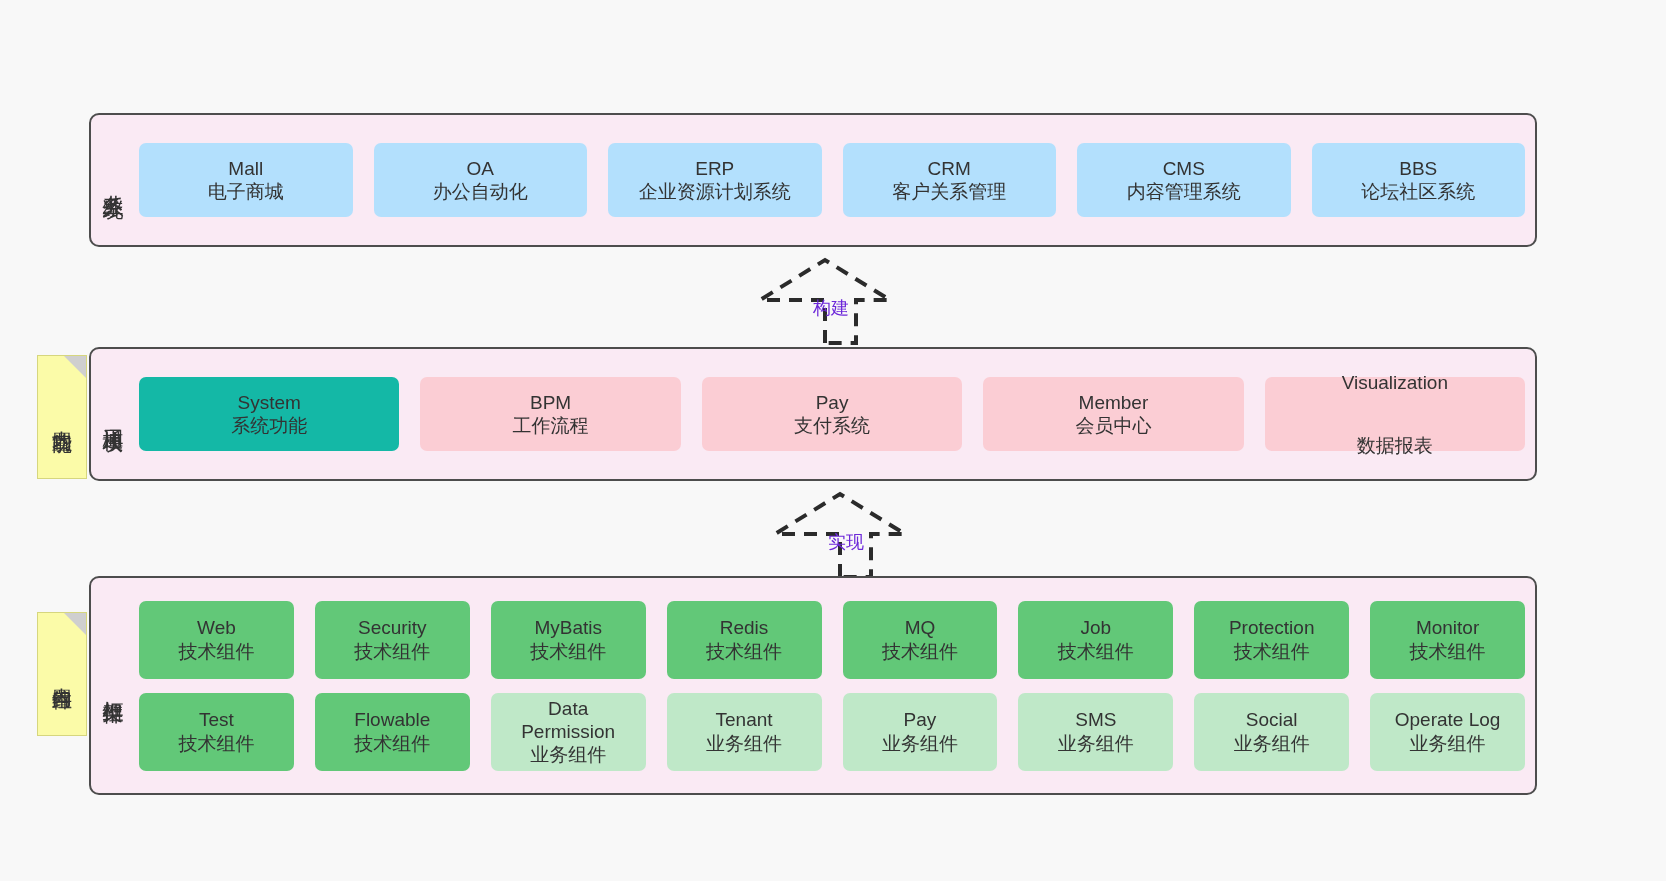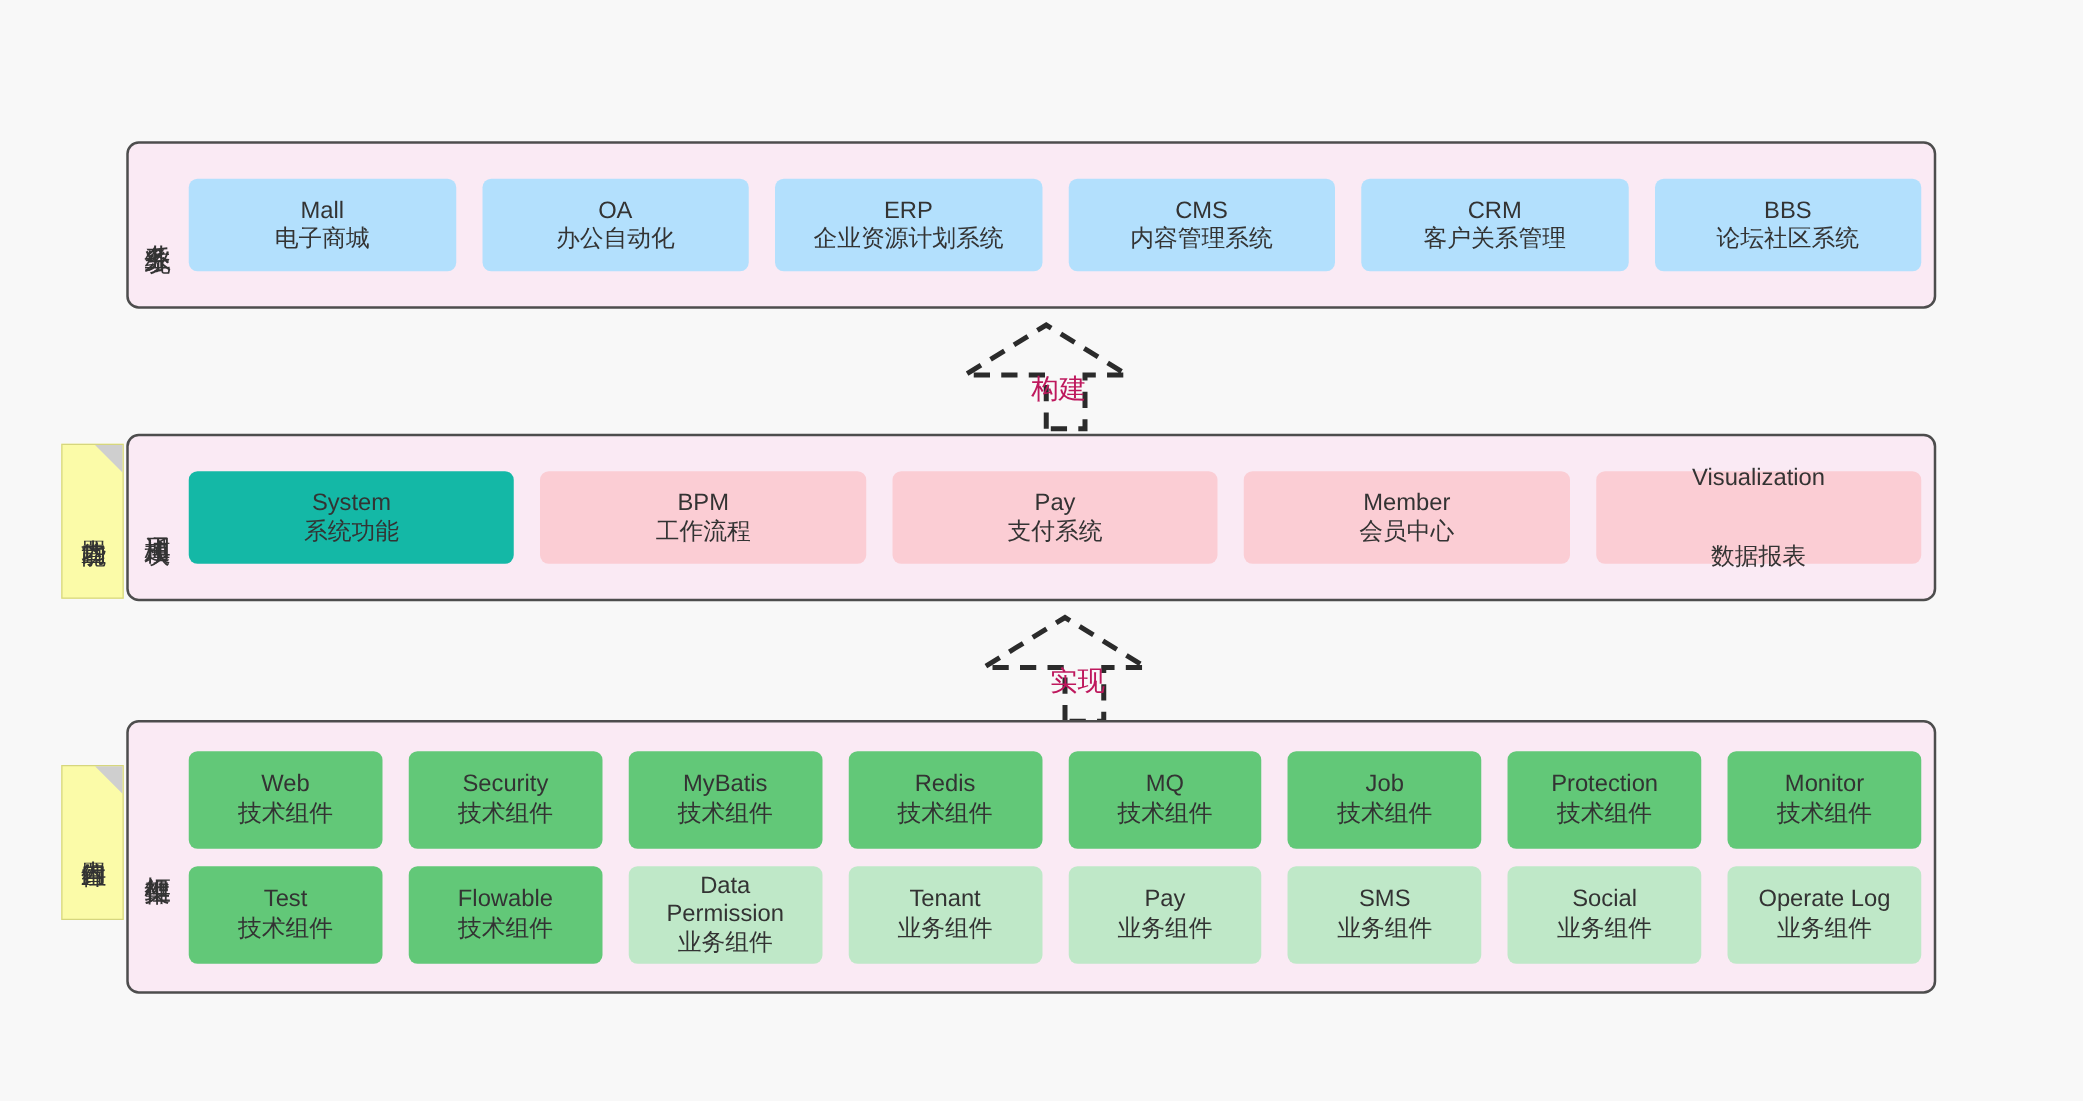--- a/index.html
+++ b/index.html
@@ -11,21 +11,21 @@
     width: 1666px;
     height: 881px;
     overflow: hidden;
     font-family: "Liberation Sans", "DejaVu Sans", sans-serif;
     color: #333333;
     position: relative;
   }
 
   #canvas {
     position: absolute;
-    left: 12px; top: 0;
+    left: 0; top: 0;
     width: 1364px;
     height: 881px;
     padding-left: 12px;
   }
 
   
   .layer {
     position: absolute;
     box-sizing: border-box;
     background: #faeaf4;
@@ -116,22 +116,22 @@
     height: 0;
     border-top: 22px solid #cfcfcf;
     border-left: 22px solid transparent;
   }
 
   
   .arrow-group { position: absolute; }
   .arrow-group svg { display: block; overflow: visible; }
   .arrow-label {
     position: absolute;
-    font-size: 22px;
-    color: #be185d;
+    font-size: 18px;
+    color: #6d28d9;
     background: transparent;
     white-space: nowrap;
   }
 </style>
 </head>
 <body>
 
 <div id="canvas">
 
   <div class="layer" id="layer-business-systems" style="left:89px; top:113px; width:1448px; height:134px;">
@@ -144,26 +144,26 @@
         </div>
         <div class="cell c-blue" style="height:74px;text-align:center;">
           <span class="cell-en">OA</span>
           <span class="cell-cn">办公自动化</span>
         </div>
         <div class="cell c-blue" style="height:74px;">
           <span class="cell-en">ERP</span>
           <span class="cell-cn">企业资源计划系统</span>
         </div>
         <div class="cell c-blue" style="height:74px;">
+          <span class="cell-en">CRM</span>
+          <span class="cell-cn">客户关系管理</span>
+        </div>
+        <div class="cell c-blue" style="height:74px;">
           <span class="cell-en">CMS</span>
           <span class="cell-cn">内容管理系统</span>
-        </div>
-        <div class="cell c-blue" style="height:74px;">
-          <span class="cell-en">CRM</span>
-          <span class="cell-cn">客户关系管理</span>
         </div>
         <div class="cell c-blue" style="height:74px;">
           <span class="cell-en">BBS</span>
           <span class="cell-cn">论坛社区系统</span>
         </div>
       </div>
     </div>
   </div>
 
   <div class="arrow-group" style="left:755px; top:258px; width:160px; height:90px;">

